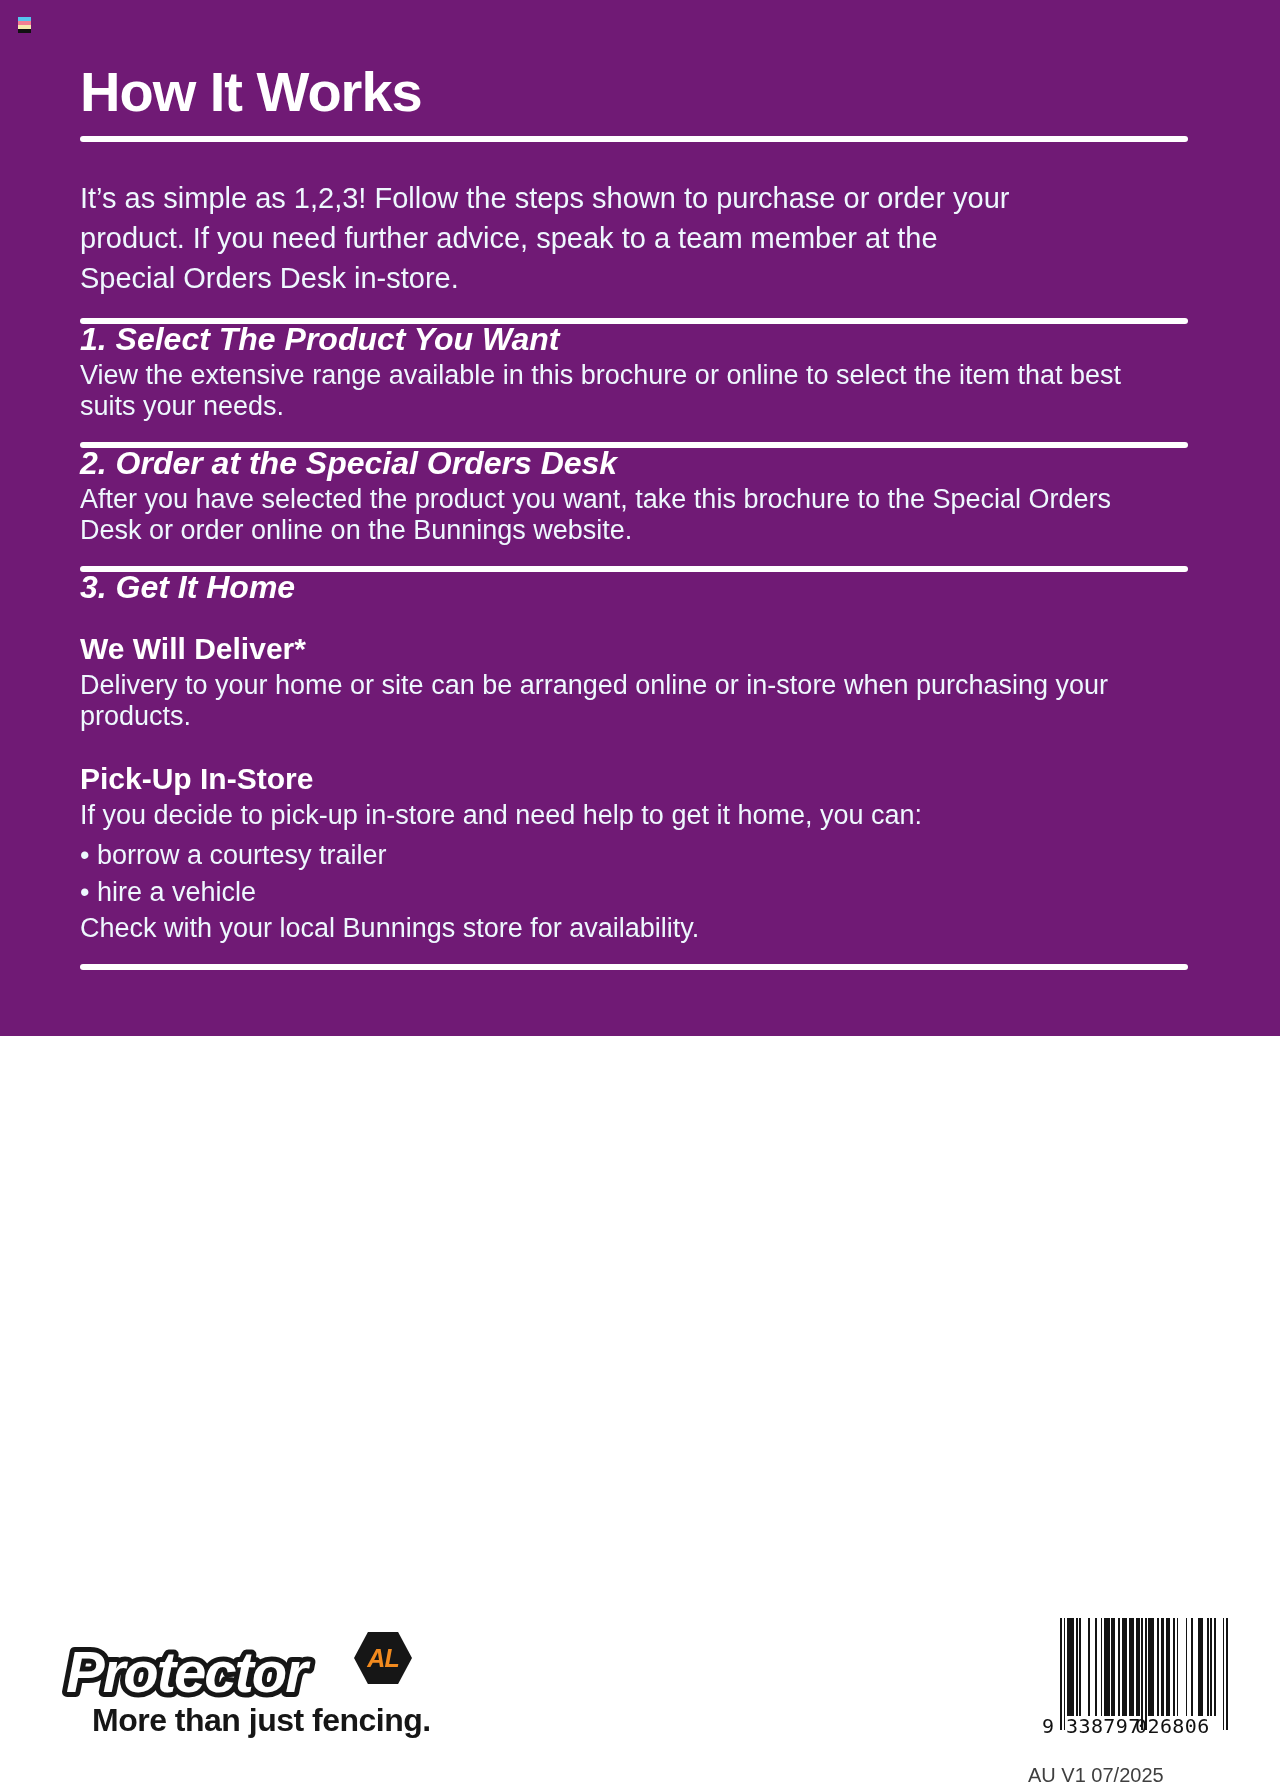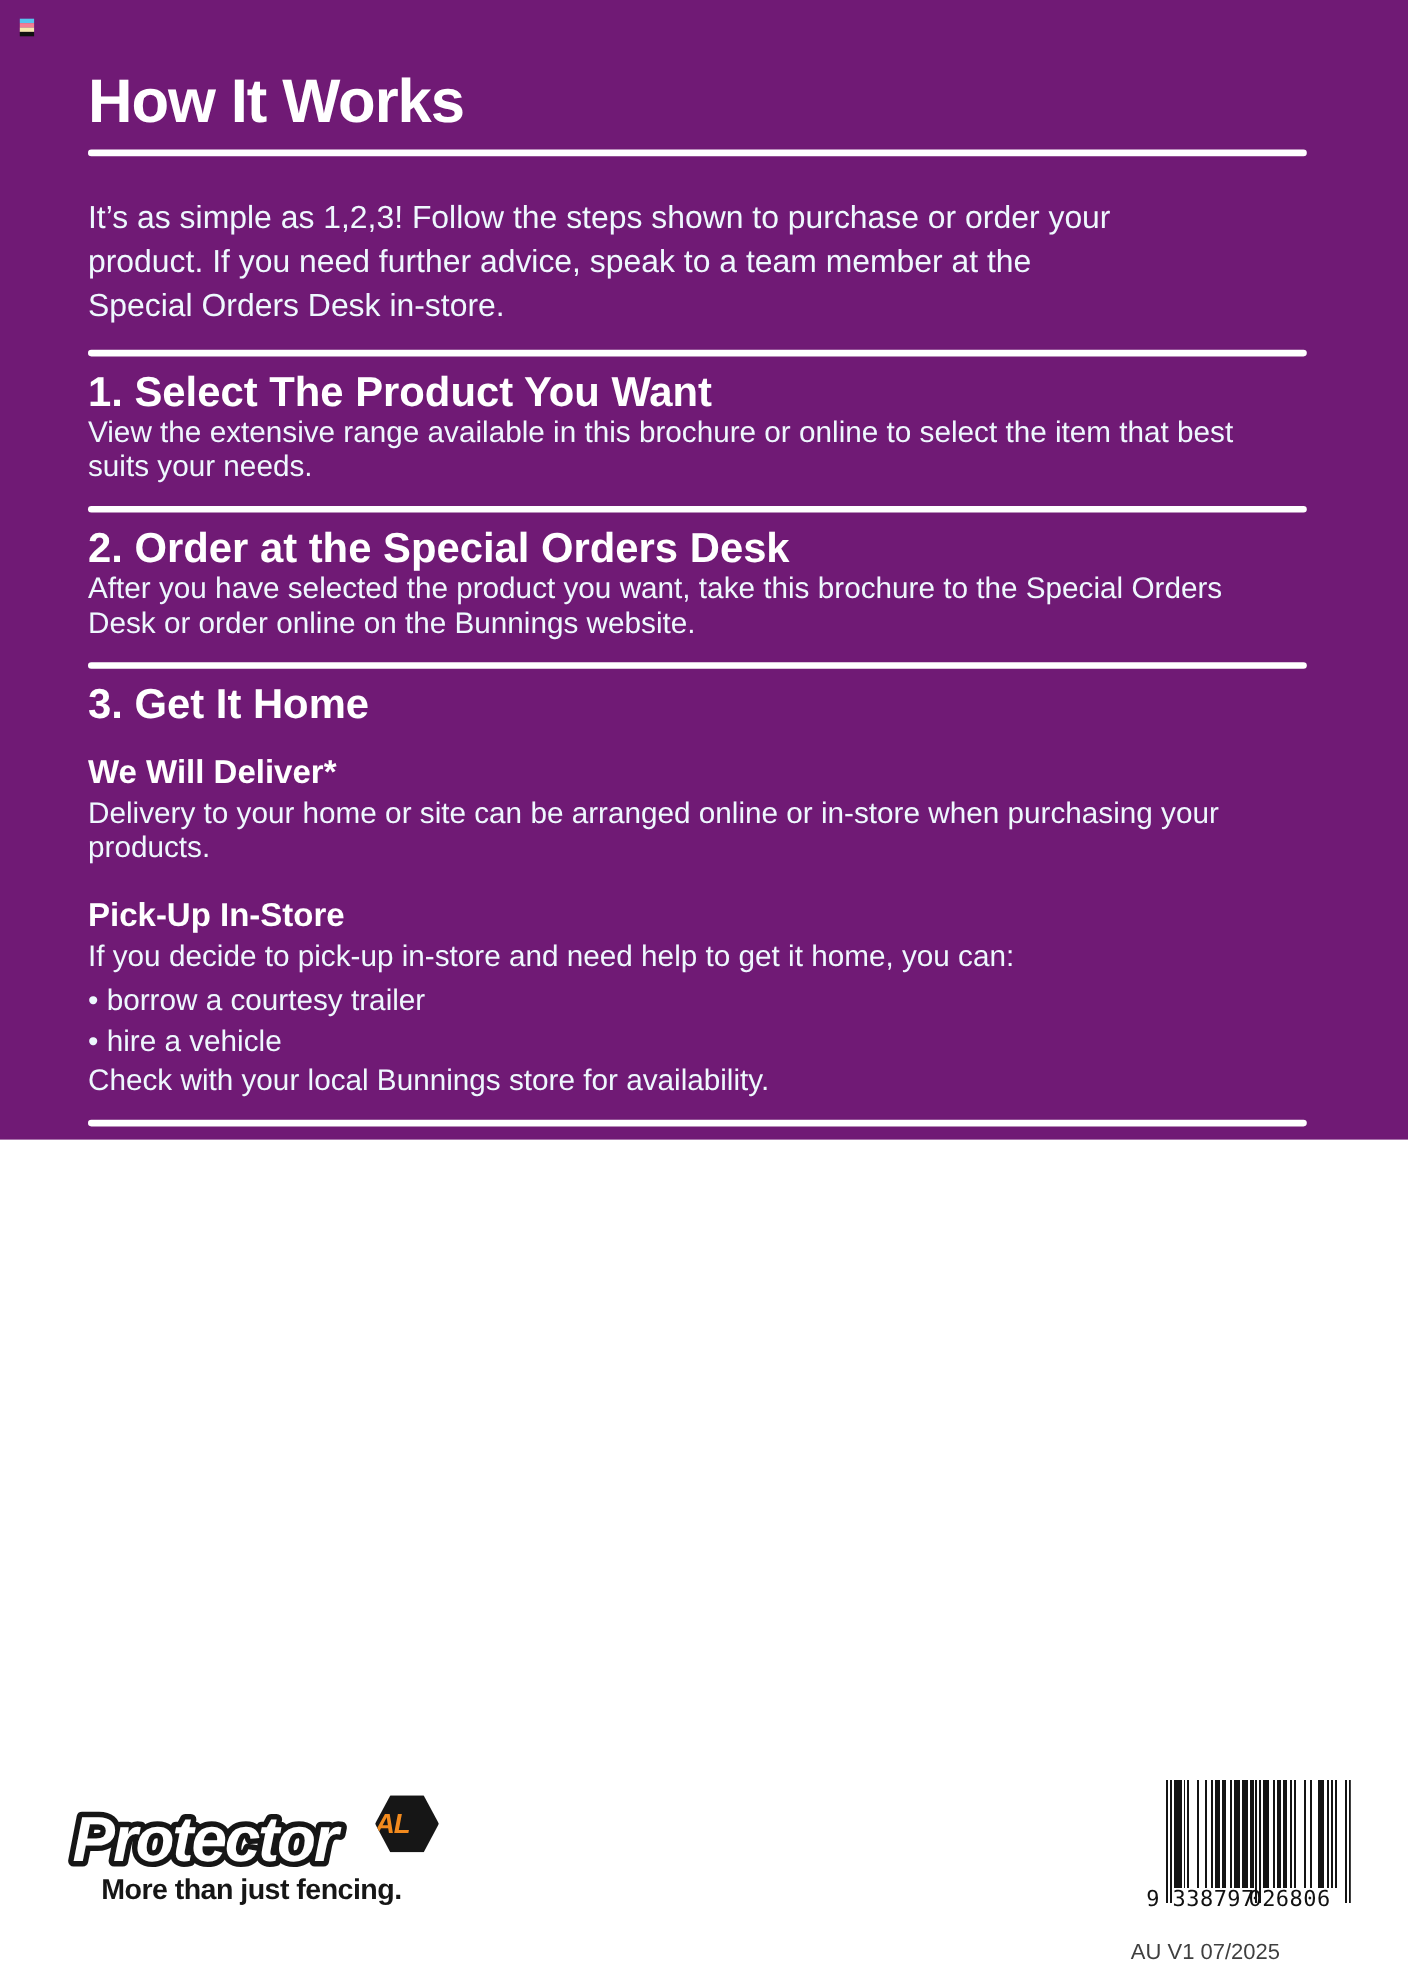--- a/index.html
+++ b/index.html
@@ -36,23 +36,23 @@
   .mid  { margin-top: 20px; }
   .last { margin-top: 20px; }
 
   .intro {
     margin-top: 36px;
     font-size: 29px; line-height: 40px;
     color: #eef8fe;
     white-space: pre-line;
   }
   .sec-title {
-    margin-top: 18px;
-    font-size: 38px; line-height: 30px;
+    font-size: 32px; line-height: 30px;
     font-weight: bold;
+    font-style: italic;
   }
   .sec-body {
     margin-top: 6px;
     font-size: 27px; line-height: 31px;
     color: #eef8fe;
     white-space: pre-line;
   }
   .sub-title {
     margin-top: 32px;
     font-size: 30px; line-height: 30px;
@@ -68,34 +68,34 @@
   .note {
     margin-top: 2px;
     font-size: 27px; line-height: 31px;
     color: #eef8fe;
   }
 
   
   .logo-block { position: absolute; left: 60px; top: 1632px; width: 400px; height: 110px; }
   .logo-row { position: relative; height: 72px; }
   .logo-badge {
-    position: absolute; left: 281px; top: 0;
+    position: absolute; left: 294px; top: 0;
     width: 58px; height: 52px;
     background: #161616;
     clip-path: polygon(24% 0, 76% 0, 100% 50%, 76% 100%, 24% 100%, 0 50%);
-    display: flex; align-items: center; justify-content: flex-start;
+    display: flex; align-items: center; justify-content: center;
   }
   .logo-badge span {
     color: #f28a1e;
     font-size: 25px; font-weight: bold; font-style: italic;
     letter-spacing: -1px;
   }
   .logo-tagline {
     position: absolute; left: 32px; top: 70px;
-    font-size: 26px; font-weight: bold;
+    font-size: 32px; font-weight: bold;
     color: #161616;
     letter-spacing: -0.5px;
   }
 
   
   .barcode-wrap { position: absolute; left: 1060px; top: 1618px; width: 168px; height: 117px; }
   .barcode-wrap svg { position: absolute; left: 0; top: 0; }
   .bc-num {
     position: absolute; top: 98px;
     font-family: "DejaVu Sans Mono", monospace;

